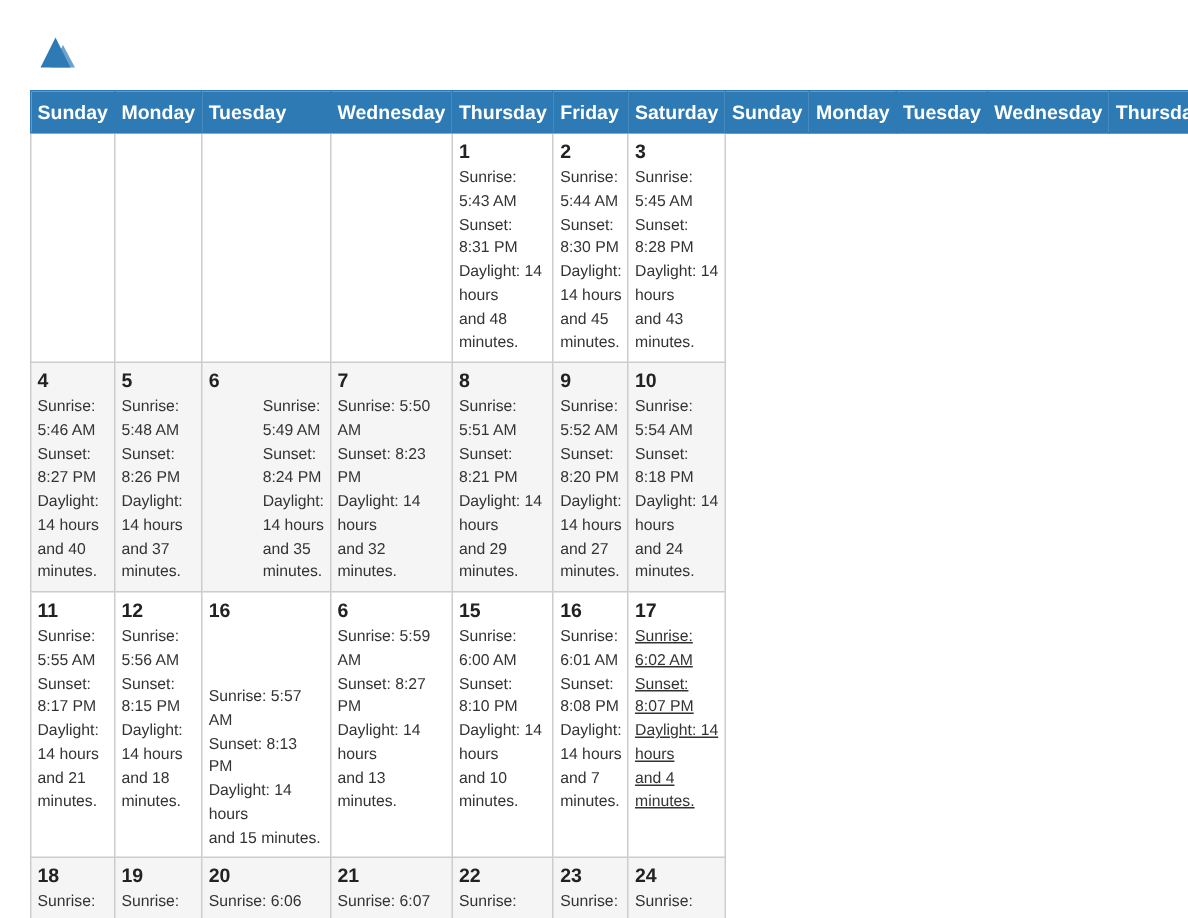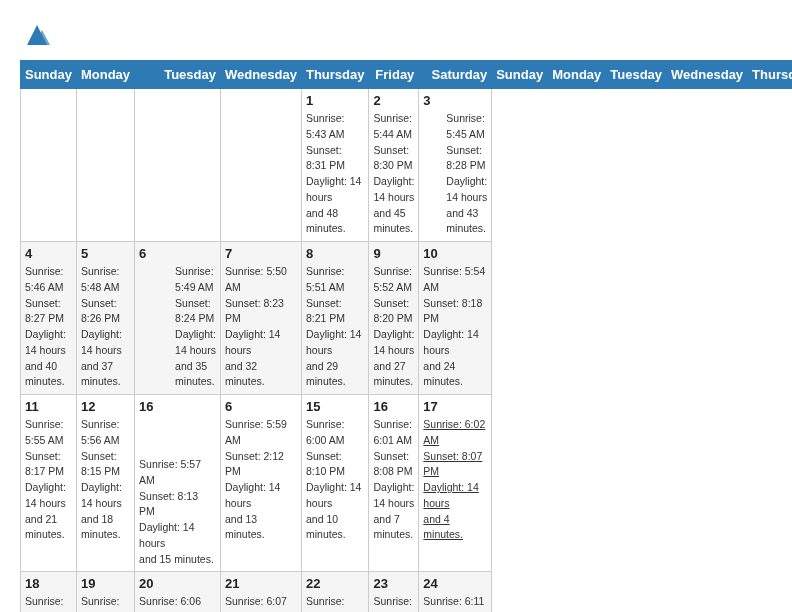--- a/index.html
+++ b/index.html
@@ -45,21 +45,21 @@
     }
     table {
       width: 100%;
       border-collapse: collapse;
       font-size: 11px;
     }
     thead th {
       background-color: #2e7ab5;
       color: #fff;
       padding: 6px 4px;
-      text-align: right;
+      text-align: left;
       font-size: 13px;
       font-weight: bold;
       border: 1px solid #2e7ab5;
     }
     tbody td {
       border: 1px solid #ccc;
       vertical-align: top;
       padding: 4px;
       min-height: 80px;
       height: 90px;
@@ -135,21 +135,21 @@
         </td>
         <td>
           <div class="day-number">2</div>
           <div class="day-info" style="white-space: pre-line;">Sunrise: 5:44 AM
 Sunset: 8:30 PM
 Daylight: 14 hours
 and 45 minutes.</div>
         </td>
         <td>
           <div class="day-number">3</div>
-          <div class="day-info" style="white-space: pre-line; margin-left: 23px;">Sunrise: 5:45 AM
+          <div class="day-info" style="white-space: pre-line;">Sunrise: 5:45 AM
 Sunset: 8:28 PM
 Daylight: 14 hours
 and 43 minutes.</div>
         </td>
       </tr>
       <tr>
         <td>
           <div class="day-number">4</div>
           <div class="day-info" style="white-space: pre-line;">Sunrise: 5:46 AM
 Sunset: 8:27 PM
@@ -217,21 +217,21 @@
         <td>
           <div class="day-number">16</div>
           <div class="day-info" style="white-space: pre-line; margin-top: 43px;">Sunrise: 5:57 AM
 Sunset: 8:13 PM
 Daylight: 14 hours
 and 15 minutes.</div>
         </td>
         <td>
           <div class="day-number">6</div>
           <div class="day-info" style="white-space: pre-line;">Sunrise: 5:59 AM
-Sunset: 2:12 PM
+Sunset: 8:27 PM
 Daylight: 14 hours
 and 13 minutes.</div>
         </td>
         <td>
           <div class="day-number">15</div>
           <div class="day-info" style="white-space: pre-line;">Sunrise: 6:00 AM
 Sunset: 8:10 PM
 Daylight: 14 hours
 and 10 minutes.</div>
         </td>

